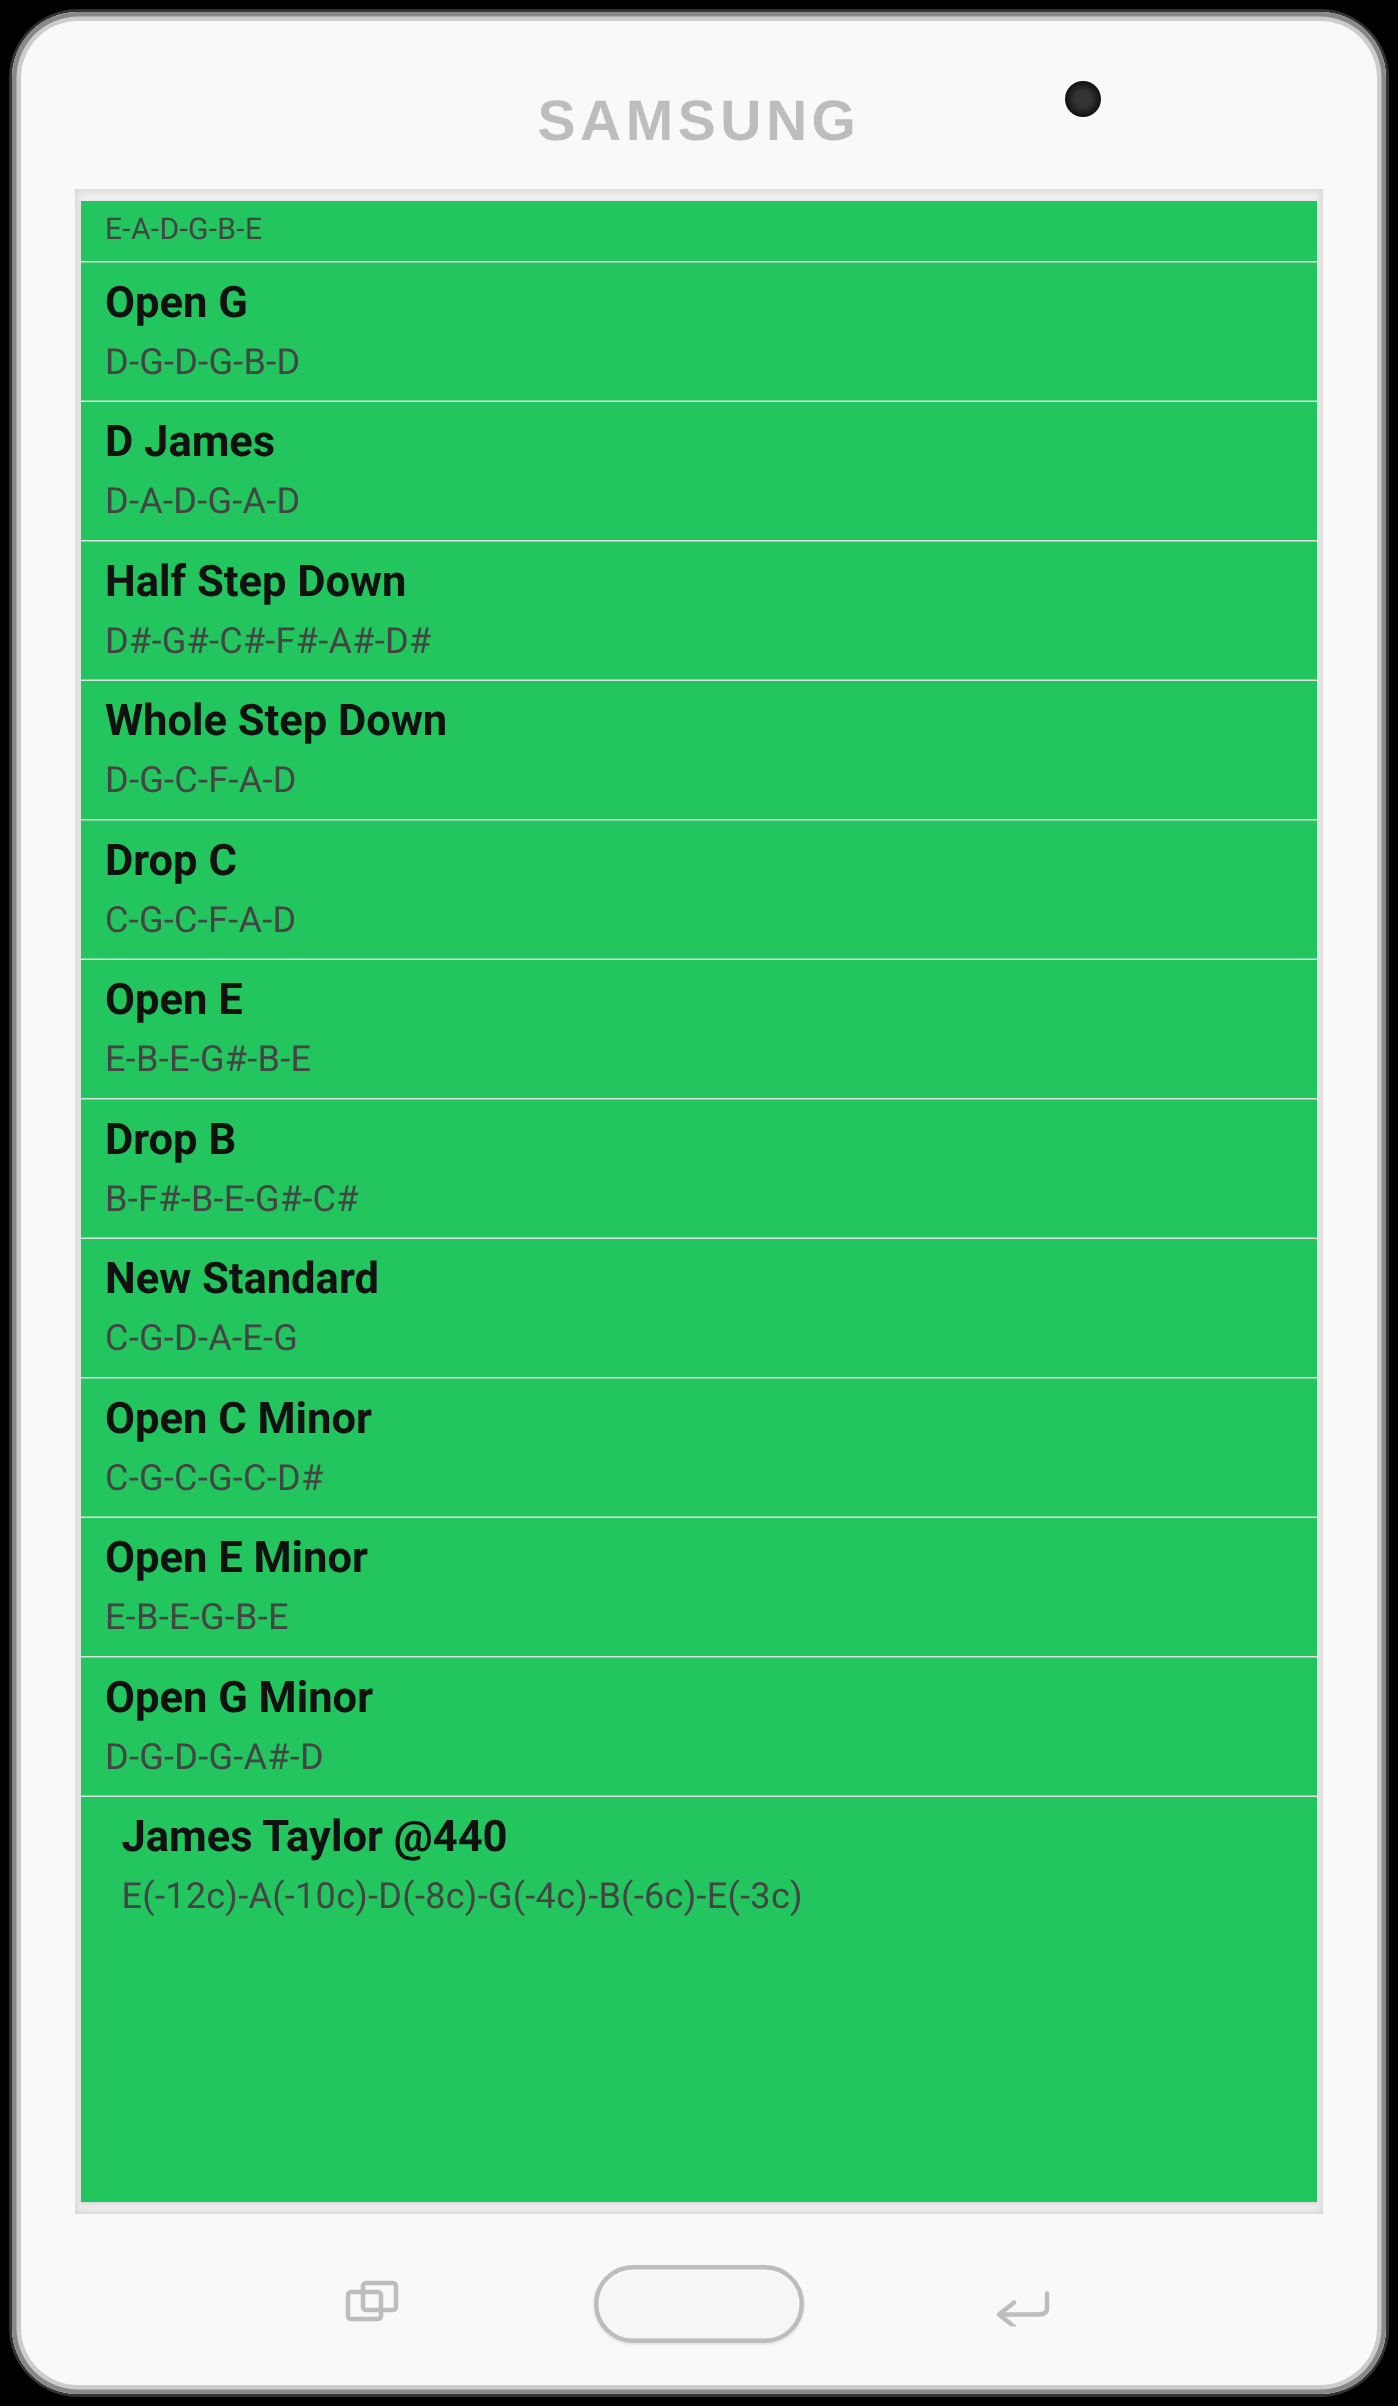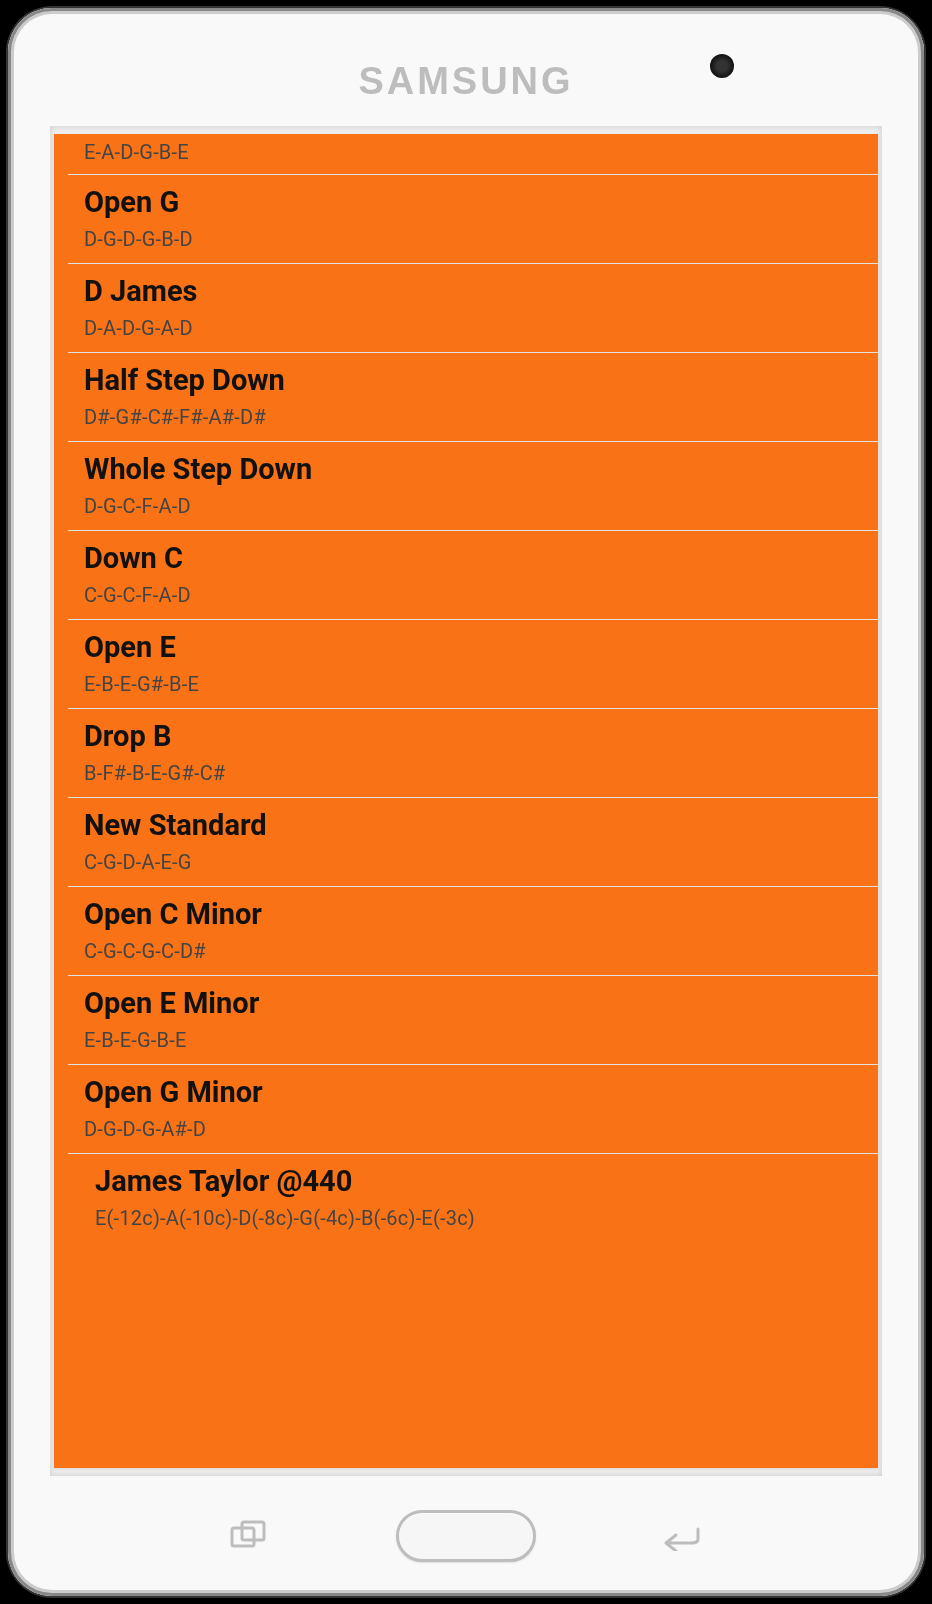--- a/index.html
+++ b/index.html
@@ -53,23 +53,22 @@
   background: #eeeeee;
   box-shadow: inset 0 0 6px rgba(0,0,0,0.15);
   overflow: hidden;
 }
 .screen-inner {
   position: absolute;
   top: 8px;
   left: 4px;
   right: 4px;
   bottom: 8px;
-  background: #f97316;
+  background: #22c55e;
   box-shadow: 0 1px 3px rgba(0,0,0,0.1);
-  padding-left: 14px;
 }
 .tuning-list {
   width: 100%;
 }
 .partial-item {
   padding: 6px 16px 10px 16px;
   border-bottom: 1px solid #e1e1e1;
 }
 .partial-item .subtitle{
   font-size: 20px;
@@ -84,21 +83,21 @@
   border-bottom: none;
   margin-left: 11px;
 }
 .list-item .title {
   font-size: 29px;
   color: #111;
   margin-bottom: 8px;
   font-weight: 700;
 }
 .list-item .subtitle {
-  font-size: 20px;
+  font-size: 24px;
   color: #444;
   letter-spacing: 0.2px;
 }
 .device-bezel-bottom {
   position: absolute;
   bottom: 0;
   left: 0;
   right: 0;
   height: 120px;
   display: flex;
@@ -166,21 +165,21 @@
         </div>
         <div class="list-item">
           <div class="title">Half Step Down</div>
           <div class="subtitle">D#-G#-C#-F#-A#-D#</div>
         </div>
         <div class="list-item">
           <div class="title">Whole Step Down</div>
           <div class="subtitle">D-G-C-F-A-D</div>
         </div>
         <div class="list-item">
-          <div class="title">Down C</div>
+          <div class="title">Drop C</div>
           <div class="subtitle">C-G-C-F-A-D</div>
         </div>
         <div class="list-item">
           <div class="title">Open E</div>
           <div class="subtitle">E-B-E-G#-B-E</div>
         </div>
         <div class="list-item">
           <div class="title">Drop B</div>
           <div class="subtitle">B-F#-B-E-G#-C#</div>
         </div>

